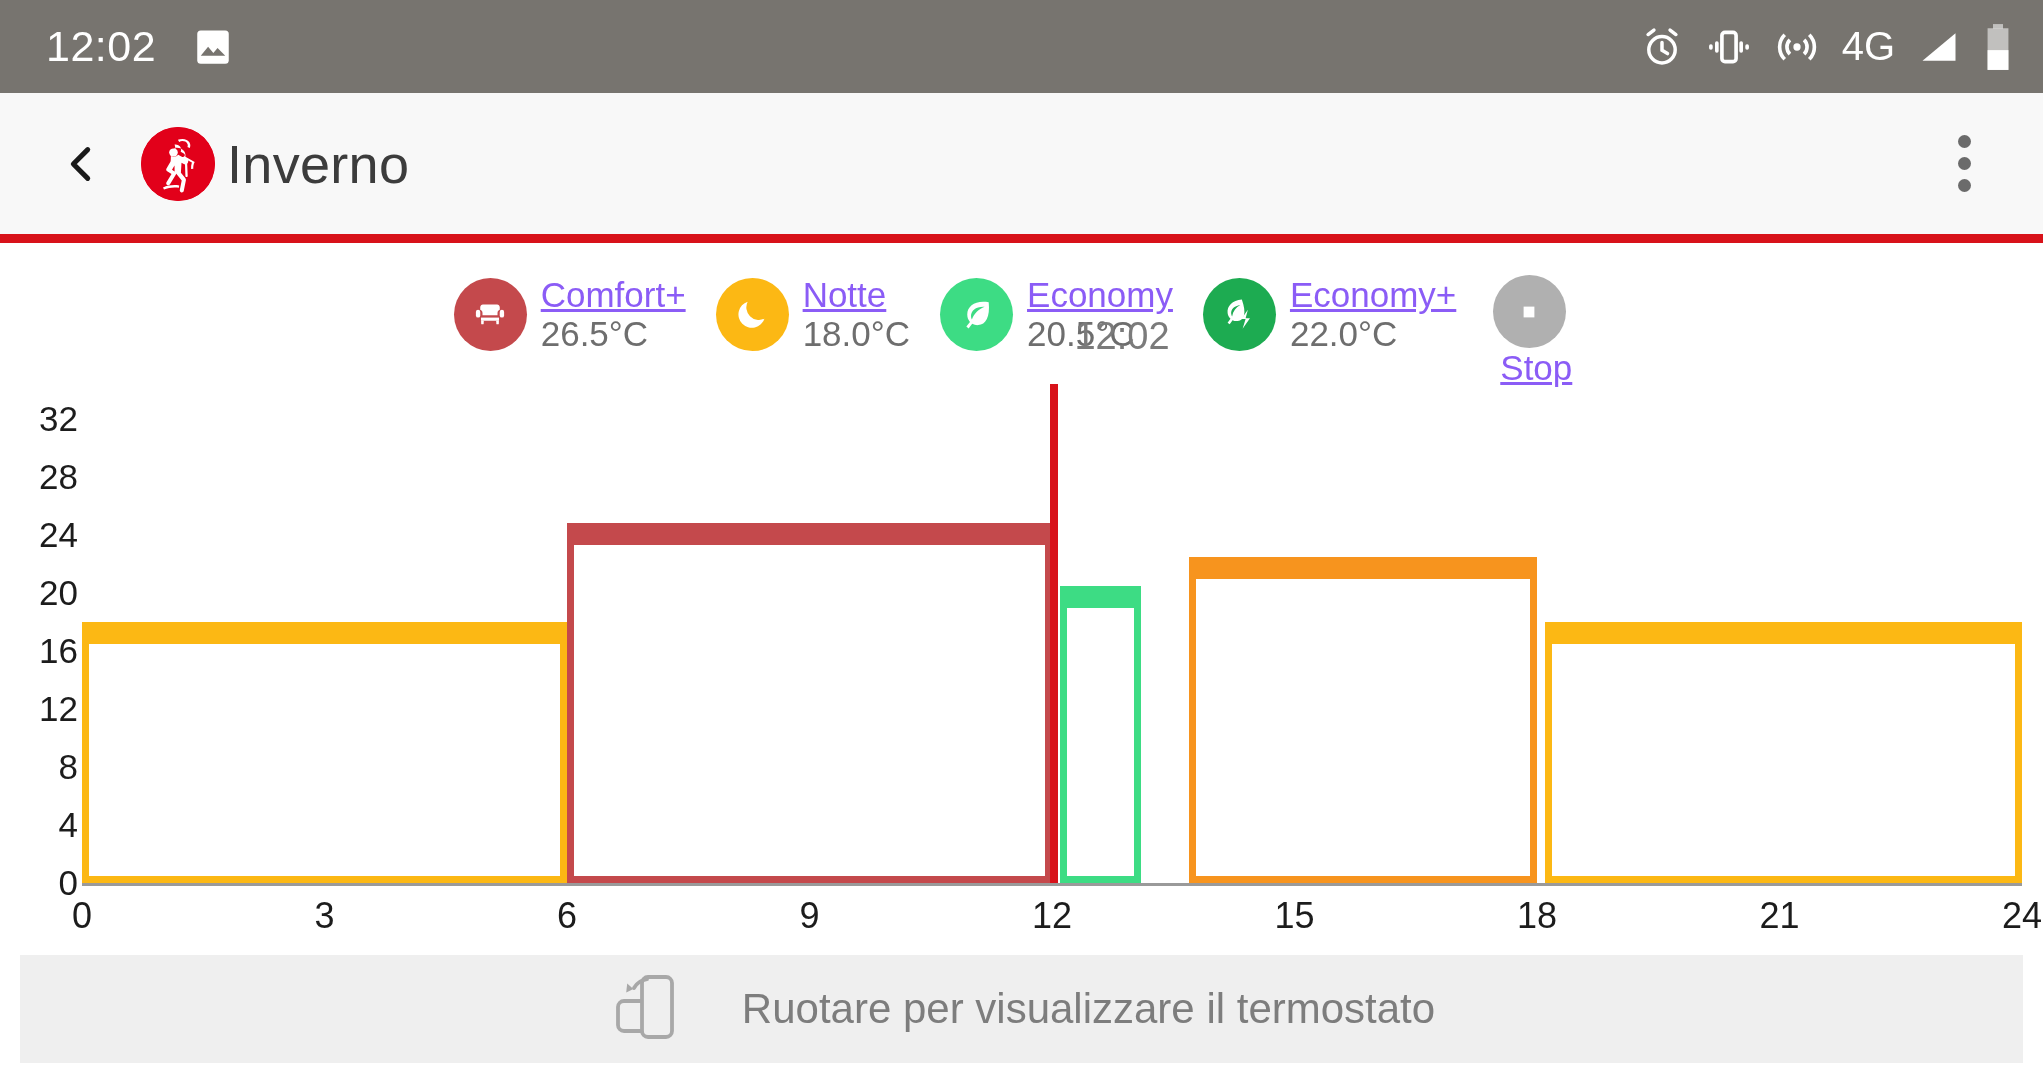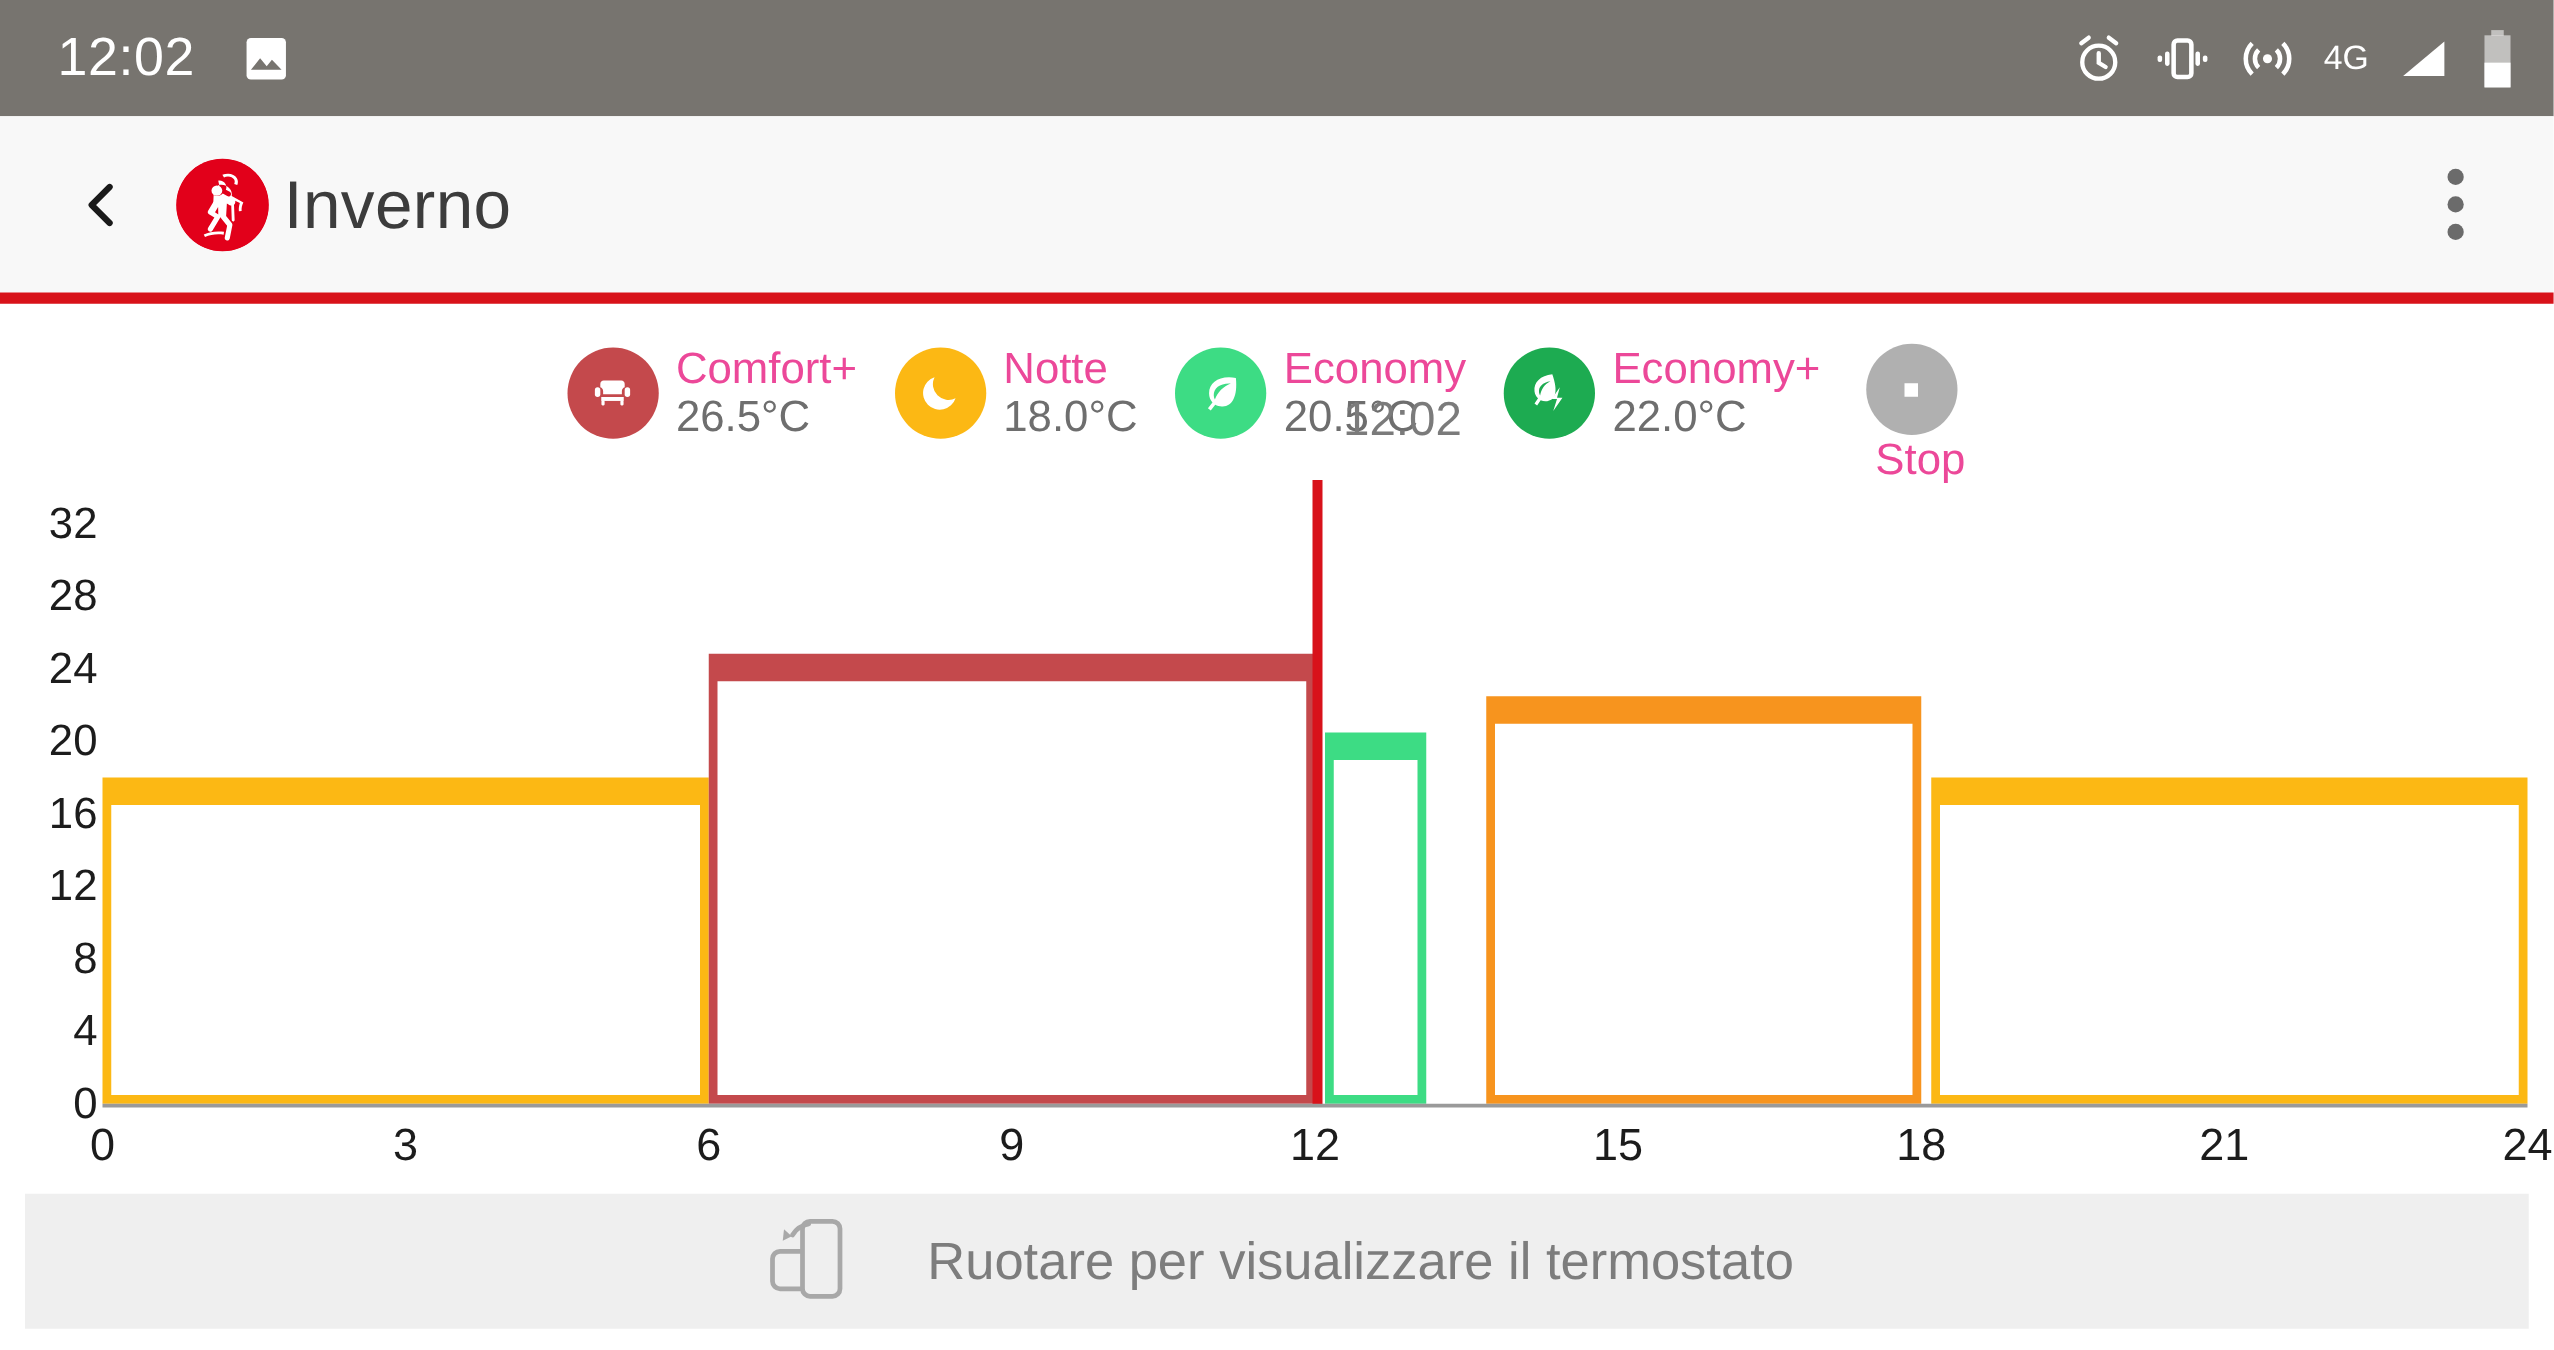--- a/index.html
+++ b/index.html
@@ -14,21 +14,21 @@
   
   .statusbar {
     position: absolute; left: 0; top: 0; width: 2043px; height: 93px;
     background: #77746f; display: flex; align-items: center;
     padding: 0 30px 0 46px;
   }
   .sb-clock { color: #ffffff; font-size: 43px; letter-spacing: .5px; }
   .sb-left-icons { display: flex; align-items: center; margin-left: 36px; }
   .sb-right { margin-left: auto; display: flex; align-items: center; gap: 22px; }
   .sb-ico { display: inline-flex; align-items: center; justify-content: center; }
-  .sb-4g { color: #fff; font-size: 27px; font-weight: 400; letter-spacing: 0px; }
+  .sb-4g { color: #fff; font-size: 40px; font-weight: 400; letter-spacing: 0px; }
 
   
   .appbar {
     position: absolute; left: 0; top: 93px; width: 2043px; height: 141px;
     background: #f8f8f8; display: flex; align-items: center; padding: 0 34px 0 0;
   }
   .back-btn {
     width: 110px; height: 110px; margin-left: 26px;
     display: flex; align-items: center; justify-content: center; cursor: pointer;
   }
@@ -57,21 +57,21 @@
     position: absolute; left: 0; top: 275px; width: 2043px; height: 100px;
     display: flex; align-items: flex-start; justify-content: center; gap: 0;
   }
   .chip { display: flex; align-items: center; margin-right: 30px; }
   .chip:last-child { margin-right: 17px; flex-direction: column; }
   .chip-circle {
     width: 73px; height: 73px; border-radius: 50%; flex: 0 0 73px;
     display: flex; align-items: center; justify-content: center;
   }
   .chip-text { margin-left: 14px; line-height: 1.12; }
-  .chip-name { font-size: 35px; color: #ec4899; white-space: nowrap; }
+  .chip-name { font-size: 35px; color: #8b5cf6; white-space: nowrap; text-decoration: underline; }
   .chip-temp { font-size: 35px; color: #6e6e6e; white-space: nowrap; }
 
   
   .chart-area { position: absolute; left: 0; top: 390px; width: 2043px; height: 545px; }
   .ylabels { position: absolute; left: 0; top: 0; width: 78px; height: 500px; }
   .ylabel {
     position: absolute; right: 0; font-size: 35px; color: #1c1c1c;
     transform: translateY(-50%); text-align: right; width: 78px;
   }
   .plot {

